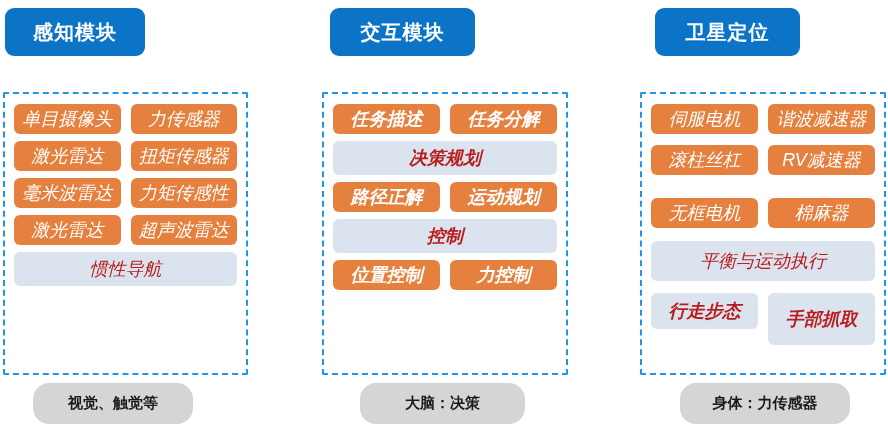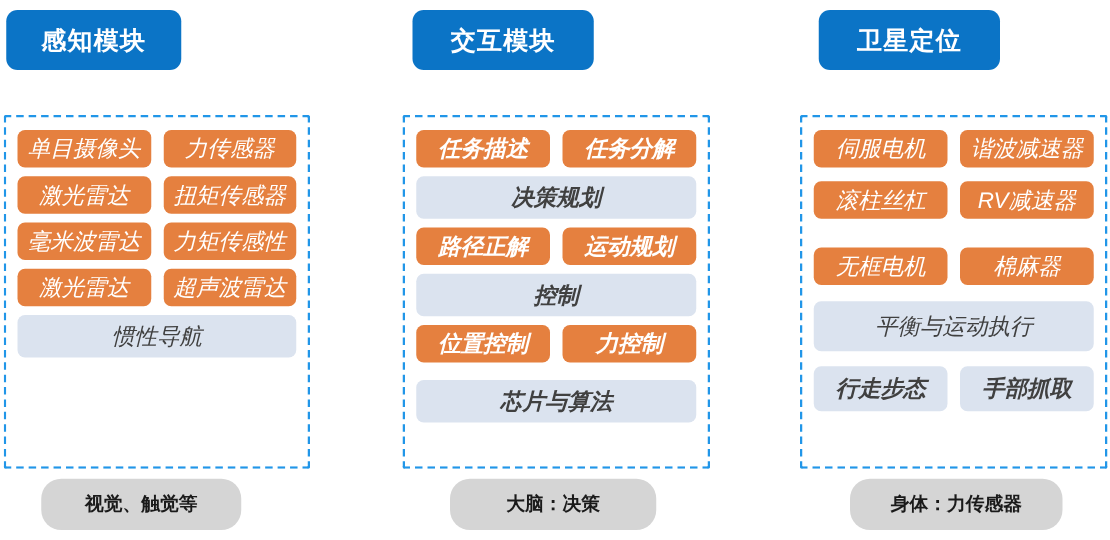--- a/index.html
+++ b/index.html
@@ -53,21 +53,21 @@
     line-height:1;
     white-space:nowrap;
     font-style:italic;
   }
   .cell.orange{
     background:#e5803f;
     color:#ffffff;
   }
   .cell.lightblue{
     background:#dbe3ef;
-    color:#404040;
+    color:#b91c1c;
   }
   .cell.tall{height:34px;}
   .cell.b{font-weight:bold;}
 
   
   .foot{
     position:absolute;
     height:41px;
     background:#d5d5d5;
     border-radius:16px;
@@ -177,25 +177,20 @@
 
       <div class="row">
         <div class="cell orange b">
             <span>位置控制</span>
           </div>
         <div class="cell orange b">
             <span>力控制</span>
           </div>
       </div>
 
-      <div class="row gap-before">
-        <div class="cell lightblue b tall">
-            <span>芯片与算法</span>
-          </div>
-      </div>
     </div>
 
     <div class="foot" style="left:360px;top:383px;width:165px;align-items:center;">
       <span>大脑：决策</span>
     </div>
   </div>
 
   <div class="column" style="left:0px;width:888px;">
     <div class="hdr" style="left:655px;width:145px;">
       <span>卫星定位</span>
@@ -233,21 +228,21 @@
       <div class="row" style="margin-top:13px;">
         <div class="cell lightblue" style="height:40px;">
             <span>平衡与运动执行</span>
           </div>
       </div>
 
       <div class="row" style="margin-top:12px;">
         <div class="cell lightblue b" style="height:36px;">
             <span>行走步态</span>
           </div>
-        <div class="cell lightblue b" style="height:36px;">
+        <div class="cell lightblue b" style="height:52px;">
             <span>手部抓取</span>
           </div>
       </div>
     </div>
 
     <div class="foot" style="left:680px;top:383px;width:170px;">
       <span>身体：力传感器</span>
     </div>
   </div>
 

